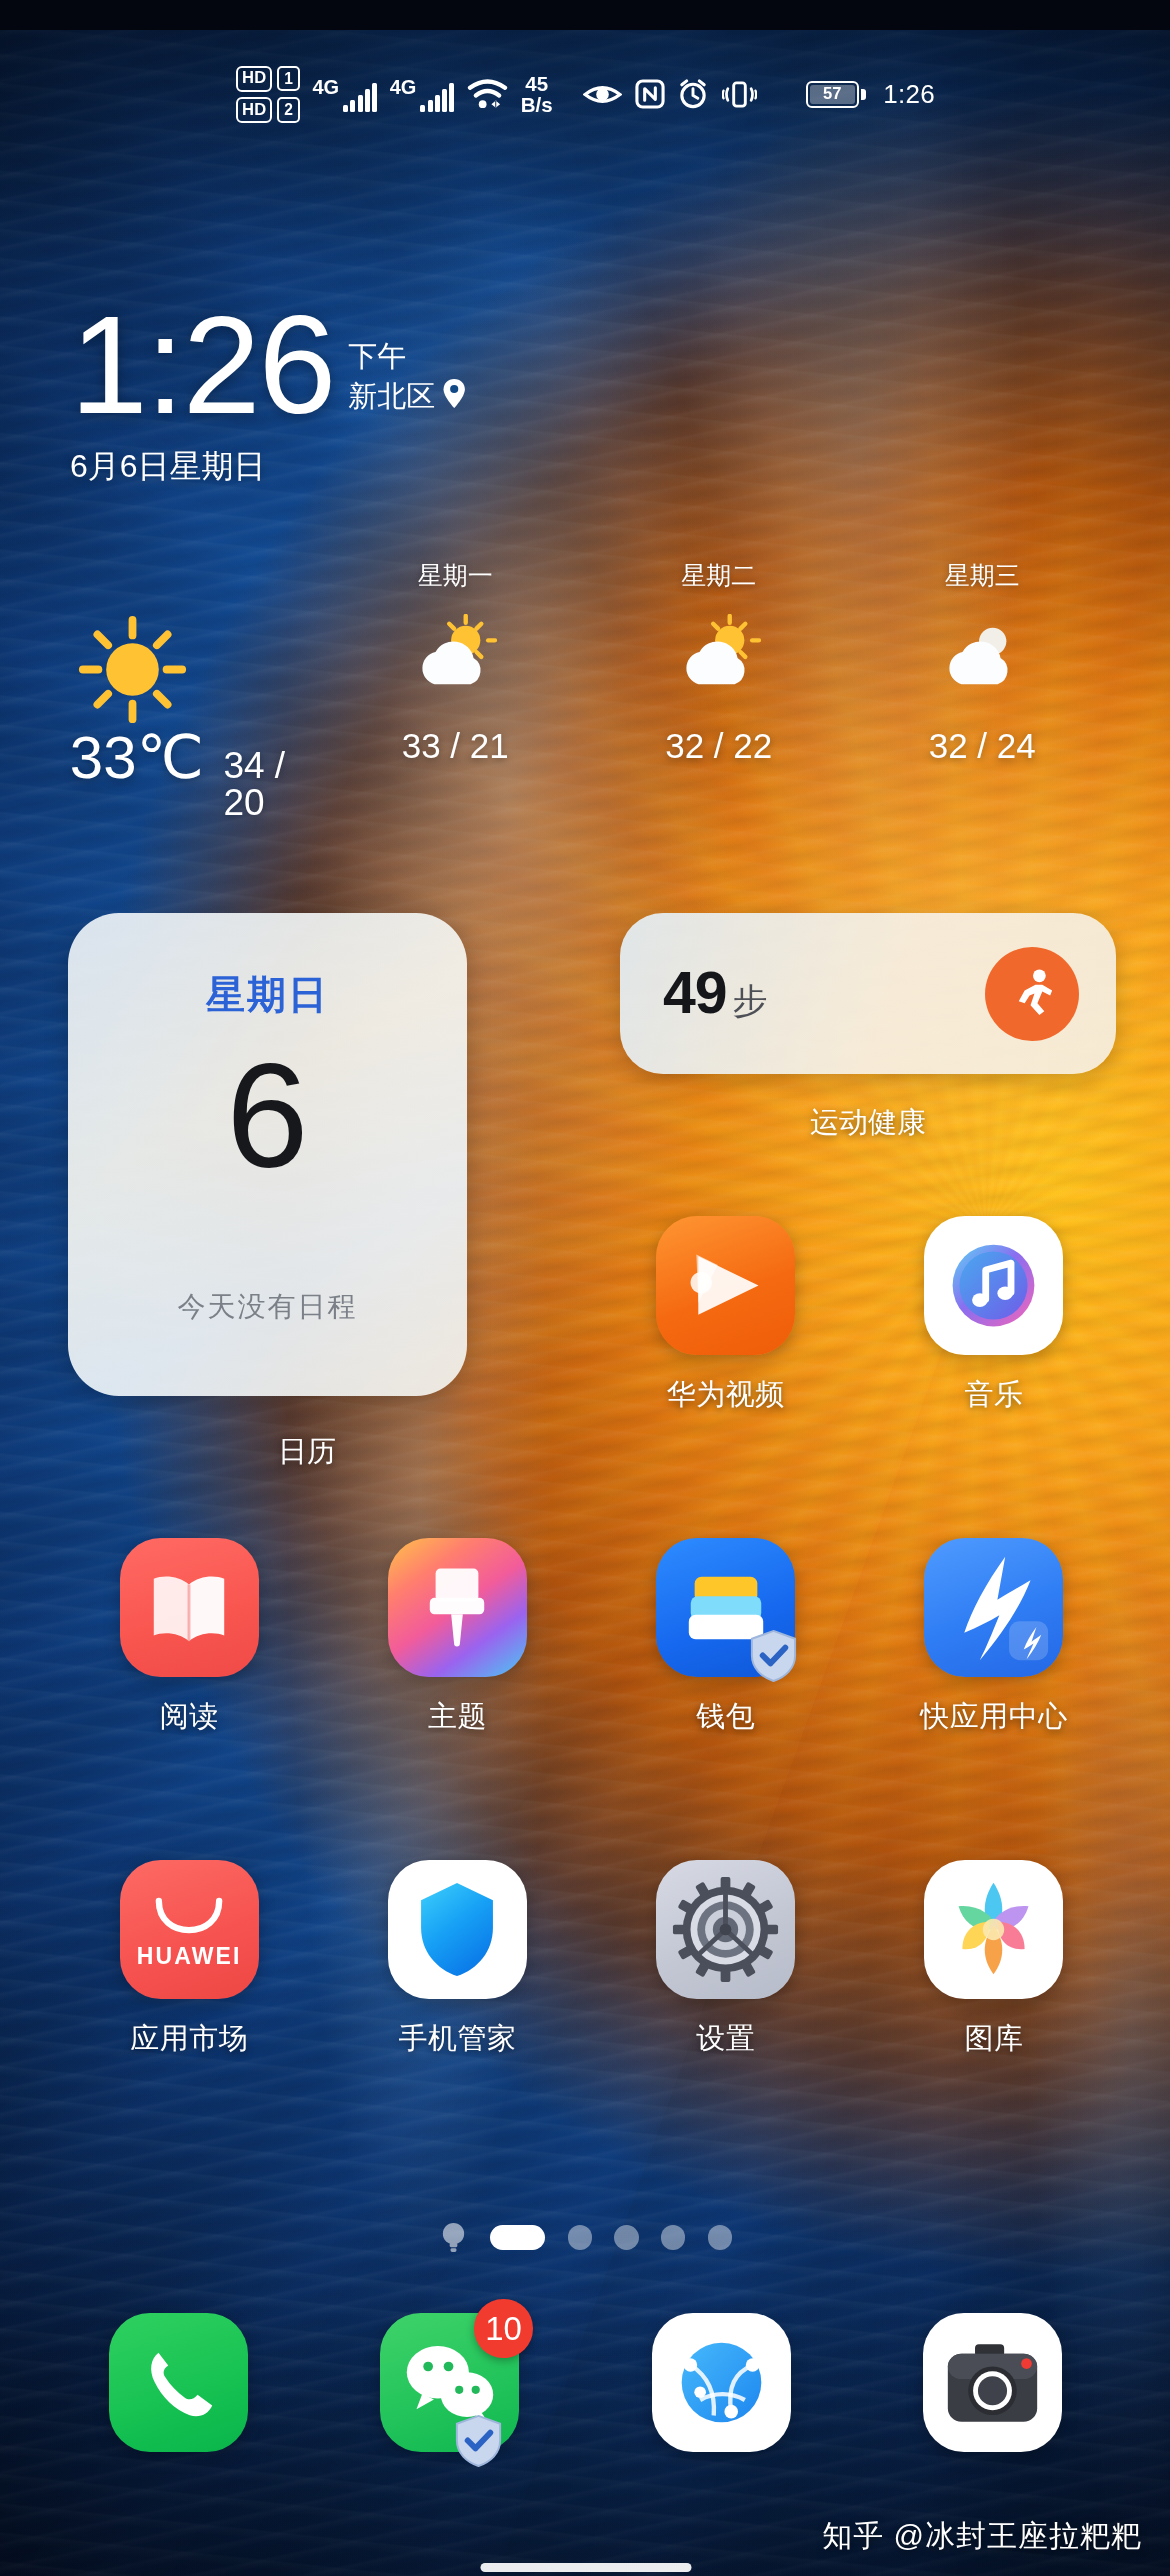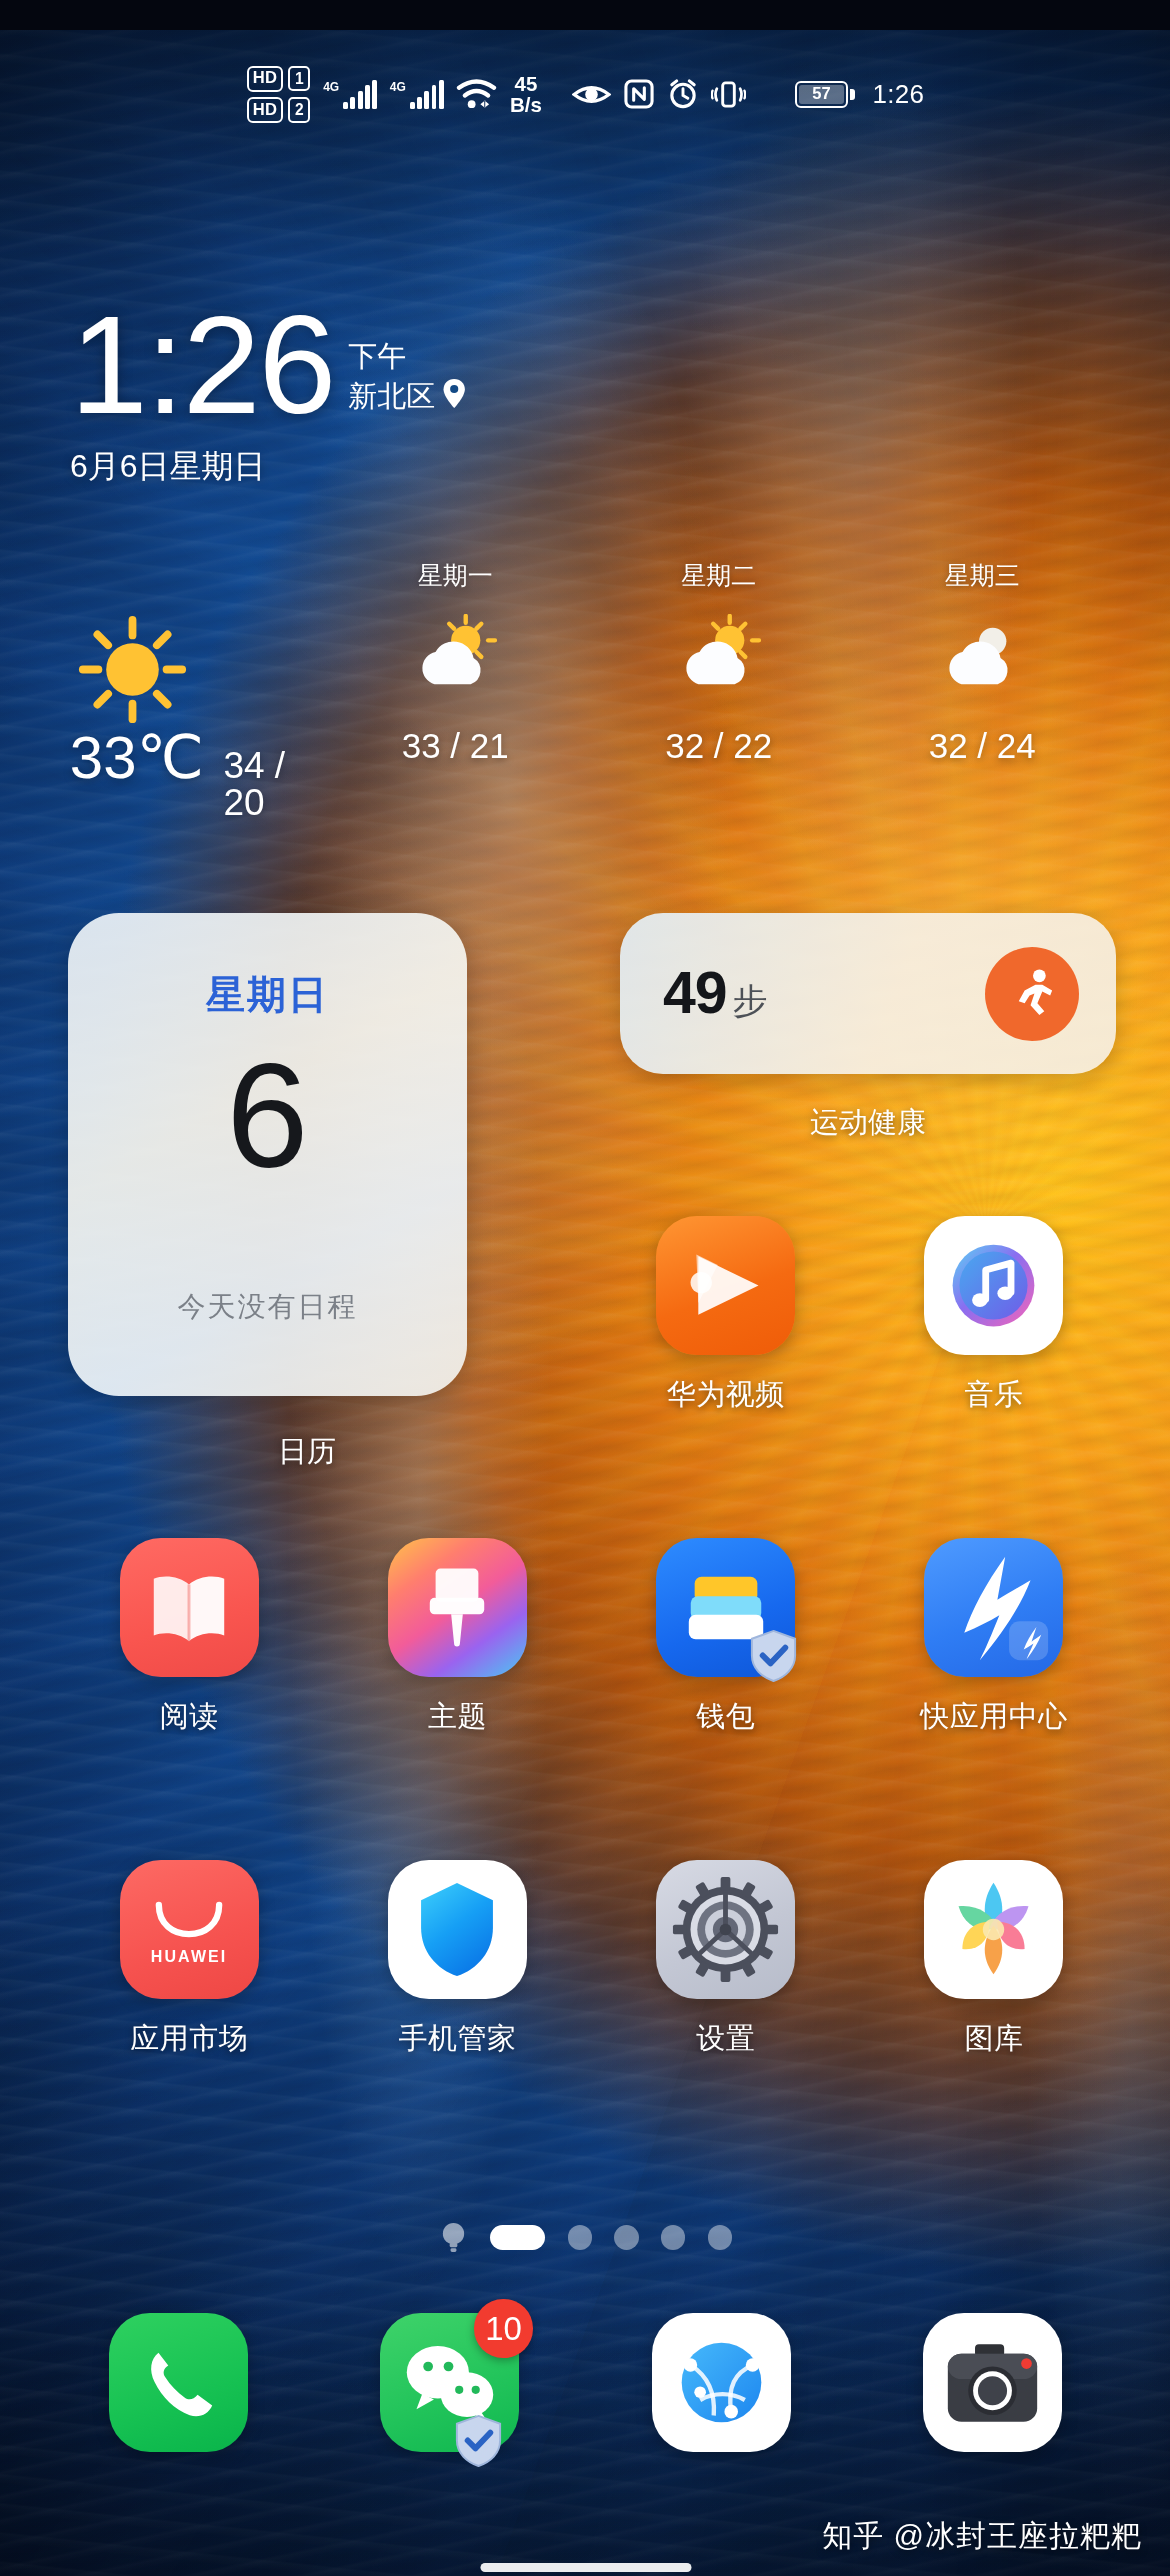--- a/index.html
+++ b/index.html
@@ -65,21 +65,21 @@
   .hd-row { display:flex; align-items:center; gap:4.9px; }
   .hd-box {
     border:2.4px solid #fff; border-radius:5.9px; font-size:16.6px; font-weight:700;
     line-height:1; padding:2.9px 3.9px; letter-spacing:0.3px;
   }
   .sim-box {
     border:2.4px solid #fff; border-radius:4.9px; font-size:15.6px; font-weight:700;
     line-height:1; padding:2.9px 4.9px; min-width:18.5px; text-align:center;
   }
   .sig-group { display:flex; align-items:flex-end; gap:3.9px; }
-  .sig-label { font-size:12px; font-weight:600; line-height:1; margin-bottom:15.6px; }
+  .sig-label { font-size:20px; font-weight:600; line-height:1; margin-bottom:15.6px; }
   .bars { display:flex; align-items:flex-end; gap:2.4px; height:29px; }
   .bars i { display:block; width:4.9px; background:#fff; border-radius:1.5px; }
   .bars i:nth-child(1){height:6.8px}  .bars i:nth-child(2){height:11.7px}
   .bars i:nth-child(3){height:17.6px} .bars i:nth-child(4){height:23.4px}
   .bars i:nth-child(5){height:29px}
   .netspeed { display:flex; flex-direction:column; align-items:center; line-height:1.05; font-size:20.5px; font-weight:700; }
   .st-ic { display:flex; align-items:center; }
   .batt {
     display:flex; align-items:center; gap:2px;padding-left:36px;
   }
@@ -530,21 +530,21 @@
 
   <div class="grid" style="top:1830px">
     <div class="row">
 
       <div class="app">
         <div class="app-ico">
           <div class="app-ico-inner" style="background:linear-gradient(160deg,#fd6a64,#f6524f 60%,#ee4744);flex-direction:column;">
             <svg width="72" height="39" viewBox="0 0 74 40" style="margin-top:5.9px">
               <path d="M6 6 C6 26 21 36 37 36 C53 36 68 26 68 6" stroke="#fff" stroke-width="6.5" fill="none" stroke-linecap="round"></path>
             </svg>
-            <div style="color:#fff;font-size:16px;font-weight:700;letter-spacing:2.1px;margin-top:9.8px">HUAWEI</div>
+            <div style="color:#fff;font-size:23px;font-weight:700;letter-spacing:2.1px;margin-top:9.8px">HUAWEI</div>
           </div>
         </div>
         <div class="app-label">应用市场</div>
       </div>
 
       <div class="app">
         <div class="app-ico">
           <div class="app-ico-inner" style="background:#ffffff">
             <svg width="84" height="101" viewBox="0 0 86 104">
               <defs>

